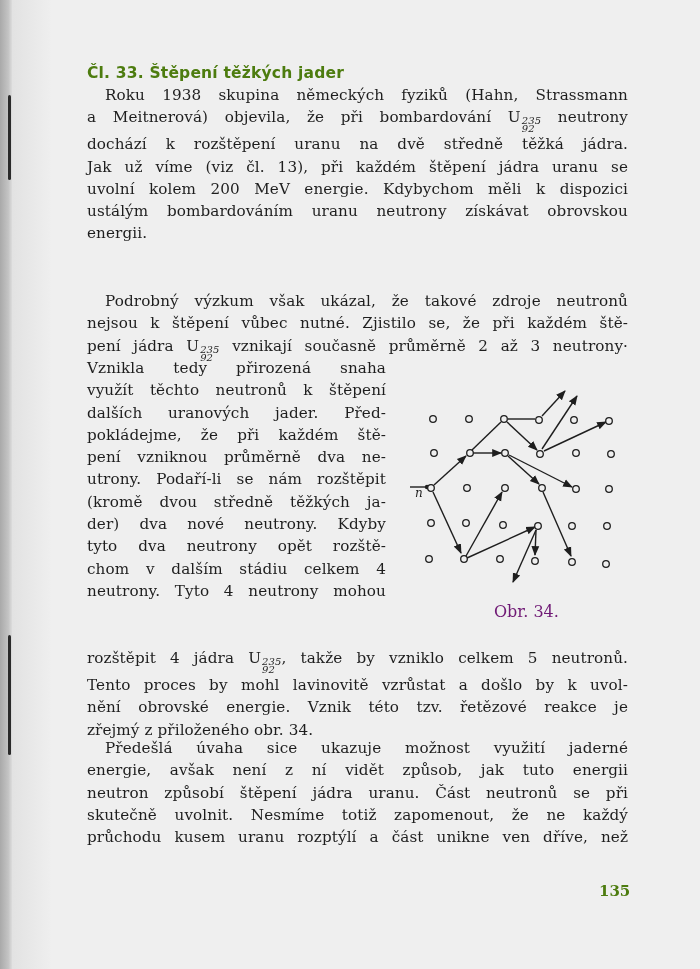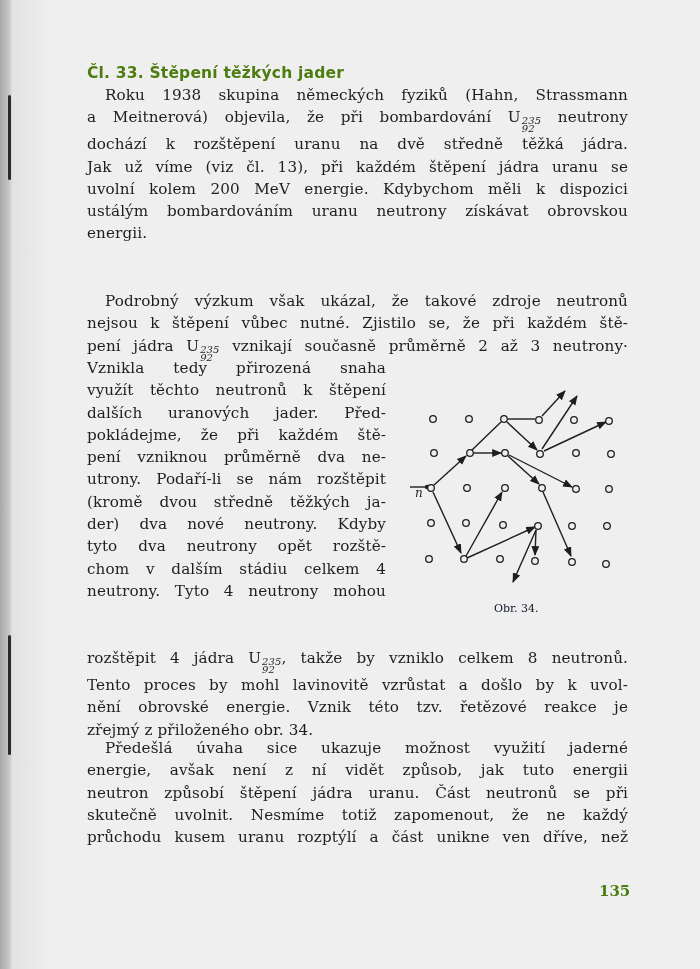--- a/index.html
+++ b/index.html
@@ -25,21 +25,21 @@
     letter-spacing: 0.2px; color: #4d7c0f; margin: 0;
   }
   .text {
     position: absolute; left: 87px; width: 541px;
     font-size: 15.2px; line-height: 22.3px; text-align: justify;
     letter-spacing: 0.1px;
   }
   .line { display: block; text-align: justify; text-align-last: justify; }
   .line.last { text-align-last: left; }
   .iso { font-size: 10px; display: inline-flex; flex-direction: column; line-height: 8px; vertical-align: -2px; margin-left: 1px; font-style: italic; }
-  .figcap { position: absolute; left: 494px; top: 602px; font-size: 11px; color: #0f172a; }
+  .figcap { position: absolute; left: 494px; top: 602px; font-size: 16px; color: #701a75; }
   .pagenum {
     position: absolute; left: 599px; top: 882px;
     font-family: "DejaVu Serif", serif; font-weight: bold; font-size: 15px; color: #4d7c0f;
   }
   svg.diagram { position: absolute; left: 400px; top: 380px; }
 </style>
 </head>
 <body>
 
 <div class="spine"></div>
@@ -82,21 +82,21 @@
   <span class="line">der) dva nové neutrony. Kdyby</span>
   <span class="line">tyto dva neutrony opět rozště-</span>
   <span class="line">chom v dalším stádiu celkem 4</span>
   <span class="line">neutrony. Tyto 4 neutrony mohou</span>
 </div>
 
 <div class="text" style="top:647px;">
   <span class="line"><span>rozštěpit 4 jádra</span> <span><span>U</span><span class="iso">
           <span>235</span>
           <span>92</span>
-        </span></span><span>, takže by vzniklo celkem 8 neutronů.</span></span>
+        </span></span><span>, takže by vzniklo celkem 5 neutronů.</span></span>
   <span class="line">Tento proces by mohl lavinovitě vzrůstat a došlo by k uvol-</span>
   <span class="line">nění obrovské energie. Vznik této tzv. řetězové reakce je</span>
   <span class="line last">zřejmý z přiloženého obr. 34.</span>
 </div>
 
 <div class="text" style="top:737px;">
   <span class="line" style="padding-left:18px">Předešlá úvaha sice ukazuje možnost využití jaderné</span>
   <span class="line">energie, avšak není z ní vidět způsob, jak tuto energii</span>
   <span class="line">neutron způsobí štěpení jádra uranu. Část neutronů se při</span>
   <span class="line">skutečně uvolnit. Nesmíme totiž zapomenout, že ne každý</span>

